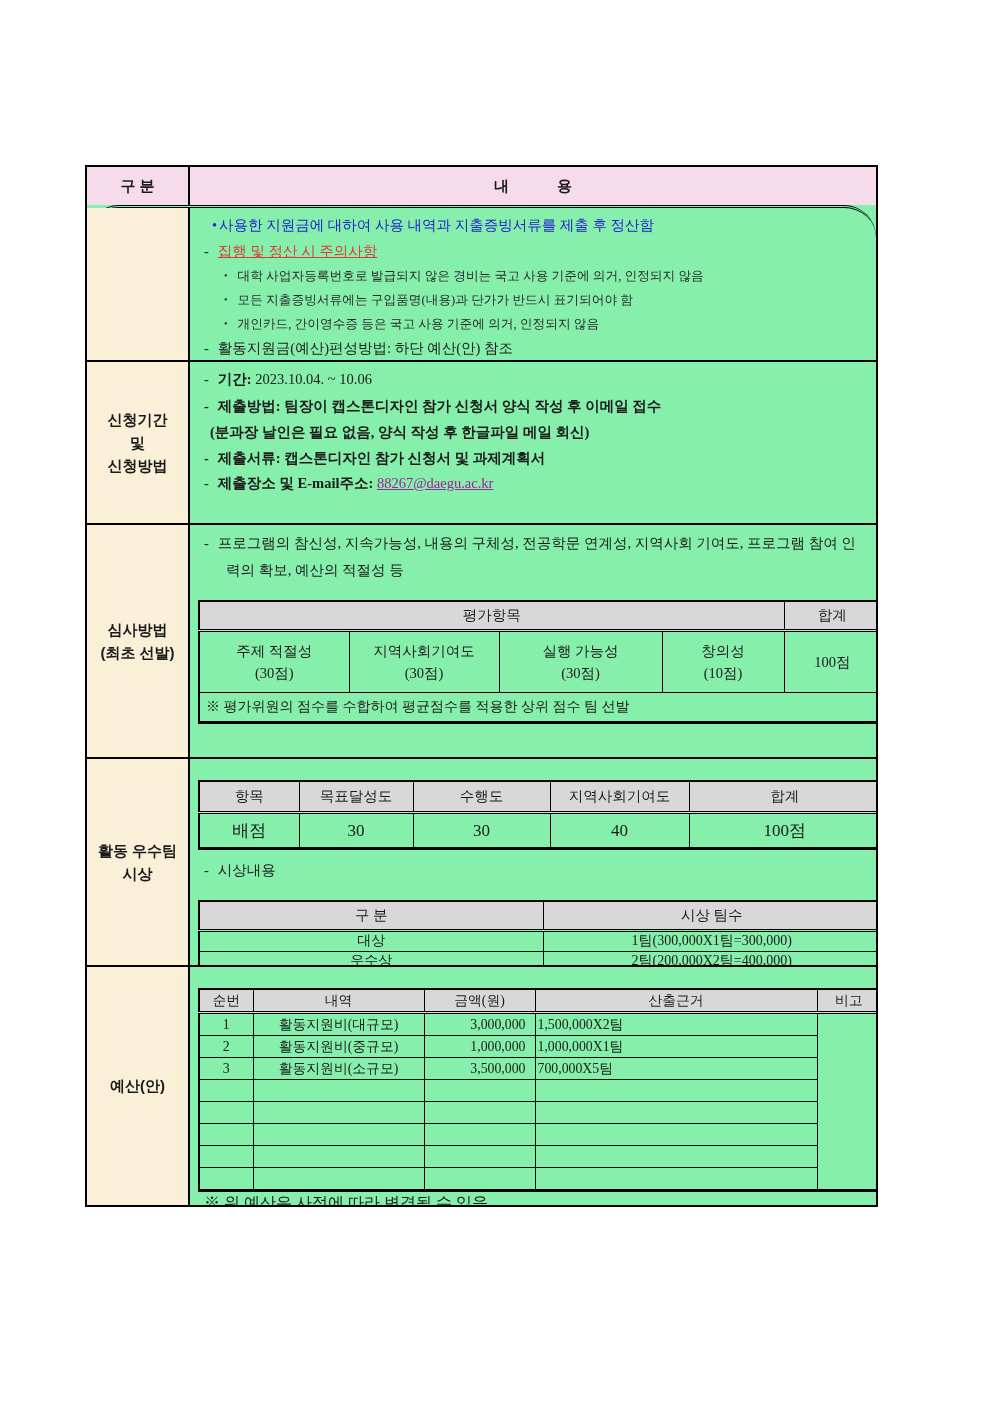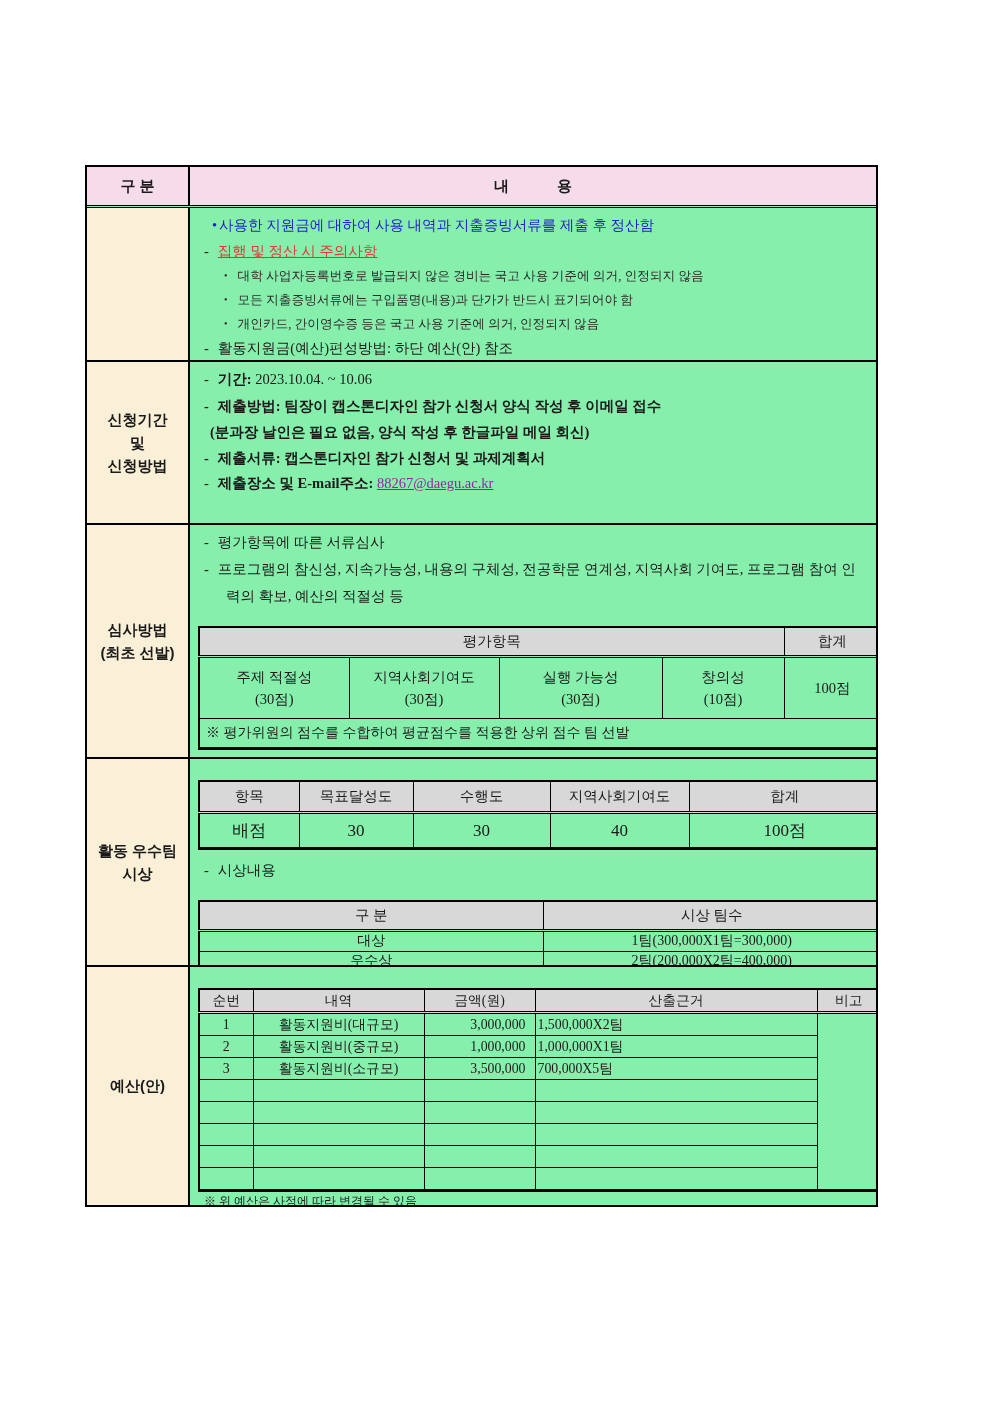--- a/index.html
+++ b/index.html
@@ -7,21 +7,21 @@
     width:992px;height:1403px;background:#ffffff;position:relative;
     font-family:"Liberation Serif", serif;color:#1a1a1a;
   }
   .doc-table{
     position:absolute;left:85px;top:165px;width:793px;
     border:2px solid #000;box-sizing:border-box;background:#86efac;
   }
   .trow{display:flex;box-sizing:border-box;border-top:2px solid #000;}
   .trow.first{border-top:none;}
   .header-row{height:38px;background:#F6DCEA;}
-  .header-row + .trow{border-top:3px double #000;}
+  .header-row + .trow{border-top:3px double #000;border-radius:32px;}
   .label-cell{
     width:103px;flex:0 0 103px;background:#FAF0D8;border-right:2px solid #000;
     display:flex;flex-direction:column;justify-content:center;align-items:center;
     font-family:"Liberation Sans", sans-serif;font-weight:bold;font-size:15px;
     line-height:1.55;box-sizing:border-box;text-align:center;
   }
   .content-cell{flex:1;box-sizing:border-box;padding:5px 10px 0 8px;overflow:hidden;}
   .hcell{background:#F6DCEA;font-family:"Liberation Sans", sans-serif;
     font-weight:bold;font-size:15px;display:flex;align-items:center;justify-content:center;padding:0;}
   .hcell-content{word-spacing:44px;}
@@ -62,21 +62,21 @@
   .eval-table tr.edata td{border-bottom:1px solid #000;}
   .score-table th{height:29px;font-size:14.5px;}
   .score-table td{height:33px;font-size:17px;}
   .award-table{margin-top:4px;}
   .award-table th{height:27px;font-weight:bold;font-size:14.5px;}
   .award-table td{height:19px;font-size:14px;}
   .budget-table th{height:21px;font-size:13.8px;}
   .budget-table td{height:21px;font-size:13.8px;}
   .budget-table td.al{text-align:left;padding-left:2px;}
   .budget-table td.ar{text-align:right;padding-right:9px;}
-  .tnote{font-size:12px;margin-top:1px;padding-left:6px;}
+  .tnote{font-size:16px;margin-top:1px;padding-left:6px;}
   .mt10{margin-top:10px;}
 </style>
 </head>
 <body>
 
 <div class="doc-table">
 
   <div class="trow header-row first">
     <div class="label-cell hcell">구 분</div>
     <div class="content-cell hcell hcell-content">내 용</div>
@@ -108,21 +108,20 @@
       <div class="line"><span class="pfx">-</span><span class="blabel">제출장소 및 E-mail주소:</span> <span class="link">88267@daegu.ac.kr</span></div>
     </div>
   </div>
 
   <div class="trow row3">
     <div class="label-cell">
       <div>심사방법</div>
       <div>(최초 선발)</div>
     </div>
     <div class="content-cell">
-      <div class="line"><span class="pfx">-</span><span>평가항목에 따른 서류심사</span></div>
       <div class="hang"><span class="pfx">-</span><span>프로그램의 참신성, 지속가능성, 내용의 구체성, 전공학문 연계성, 지역사회 기여도, 프로그램 참여 인력의 확보, 예산의 적절성 등</span></div>
       <table class="itable eval-table">
         <colgroup>
             <col style="width:150px">
             <col style="width:150px">
             <col style="width:163px">
             <col style="width:122px">
             <col style="width:97px">
           </colgroup>
         <tbody>

